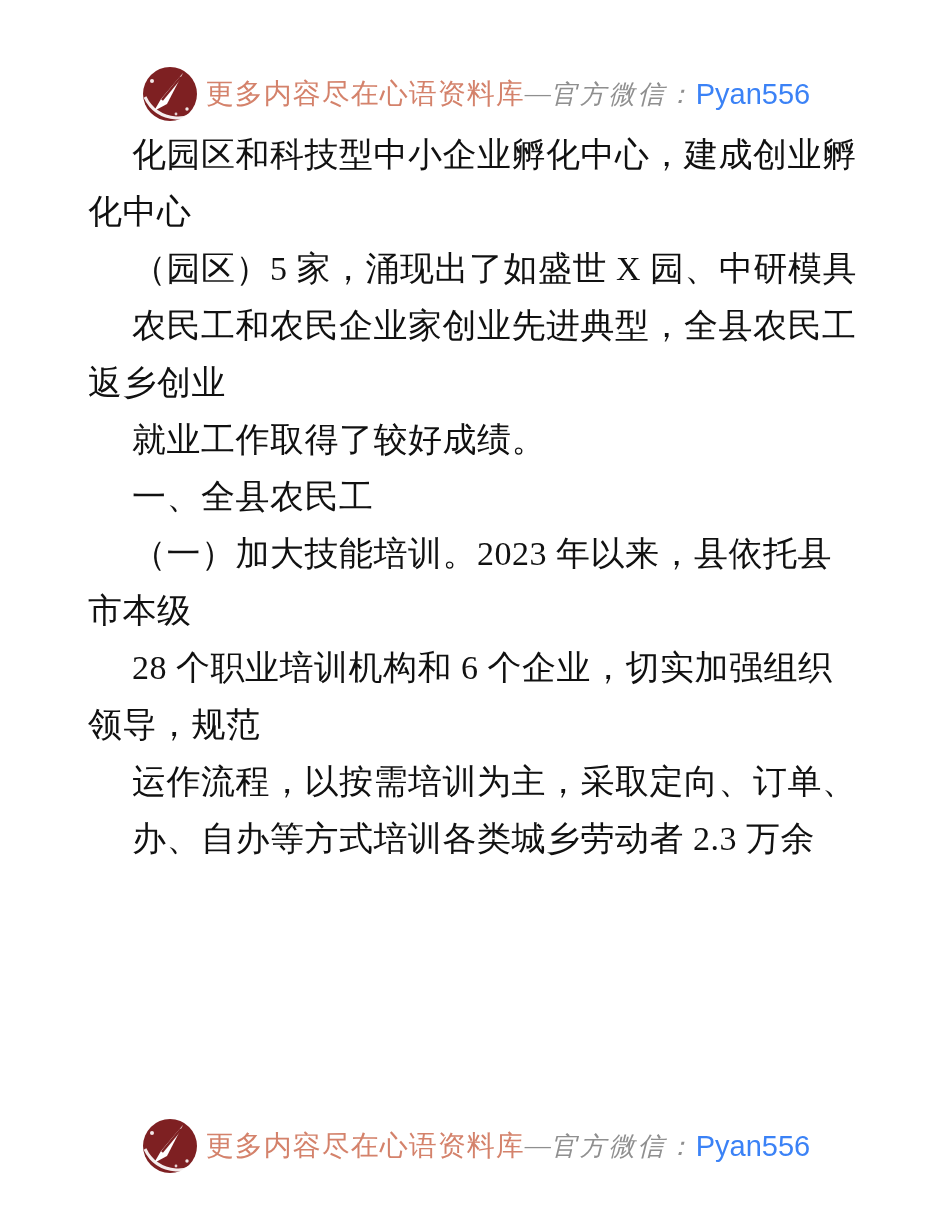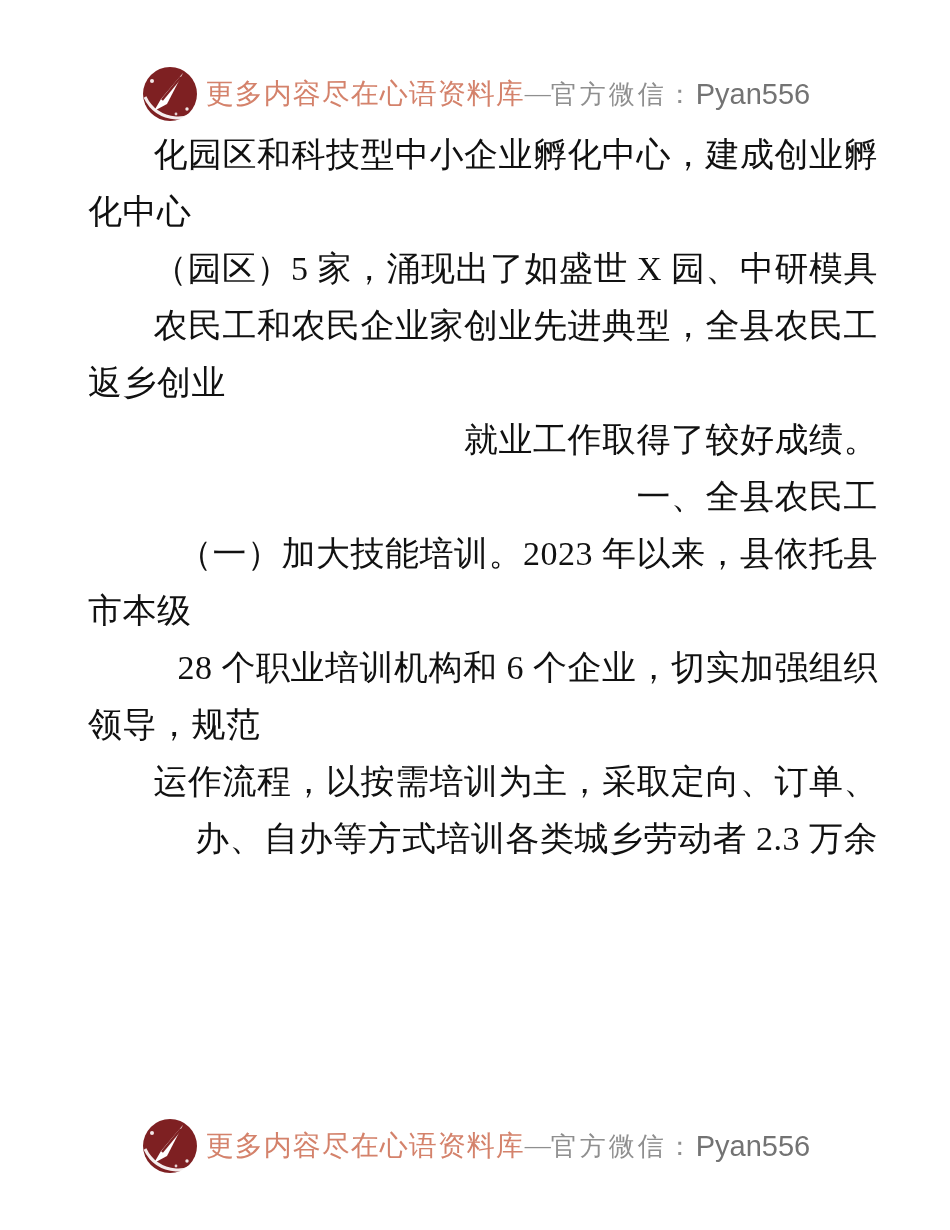--- a/index.html
+++ b/index.html
@@ -28,42 +28,43 @@
   .wm-logo { width: 60px; height: 60px; flex: 0 0 auto; margin-right: 6px; }
   .wm-brand {
     font-size: 28px;
     color: #d4826b;
     letter-spacing: 1px;
     font-family: "Liberation Serif", "DejaVu Serif", serif;
   }
   .wm-dash, .wm-label {
     font-size: 26px;
     color: #8f8f8f;
+    font-style: italic;
     letter-spacing: 3px;
     font-family: "Liberation Serif", "DejaVu Serif", serif;
   }
   .wm-dash { letter-spacing: 0; font-style: normal; }
   .wm-id {
     font-size: 29px;
-    color: #737373;
+    color: #3b82f6;
     font-family: "Liberation Sans", "DejaVu Sans", sans-serif;
   }
   
   .body-text {
     position: absolute;
     left: 88px;
     top: 126px;
     width: 790px;
     color: #111111;
     font-size: 34px;
     line-height: 57px;
     letter-spacing: 0.5px;
   }
   .line { white-space: nowrap; }
-  .line.indent { padding-left: 44px; text-align: right; }
+  .line.indent { padding-left: 44px; }
 </style>
 </head>
 <body>
 
 <div class="page">
 
   <header class="watermark top">
     <span class="wm-logo">
       <svg viewBox="0 0 60 60" width="60" height="60" aria-hidden="true">
         <circle cx="30" cy="30" r="27" fill="#7e2022"></circle>

